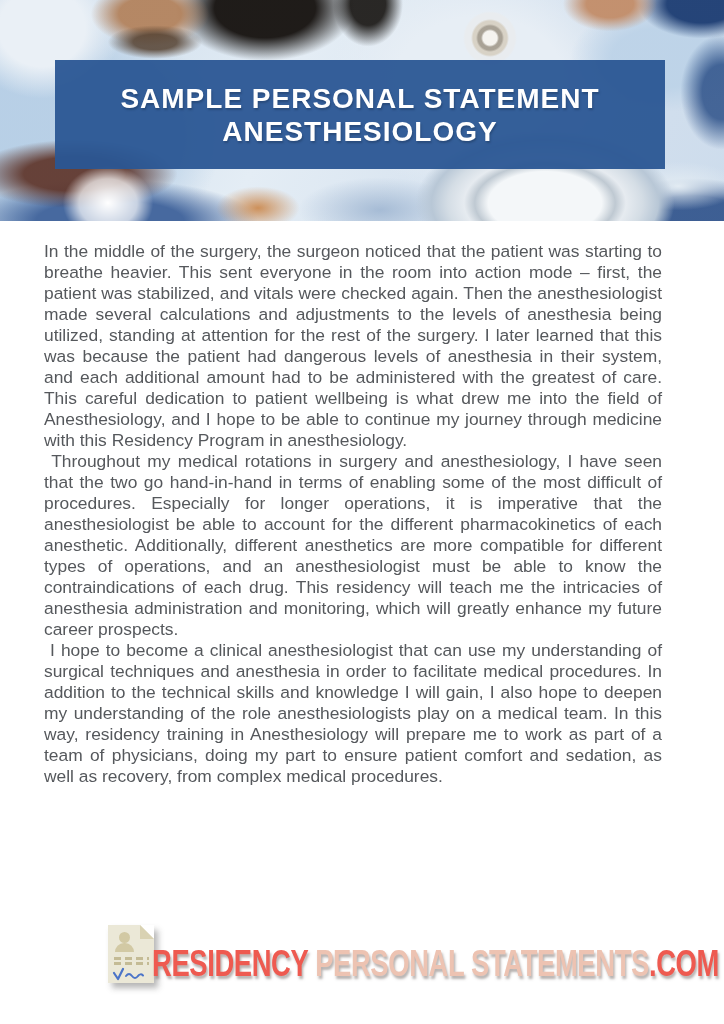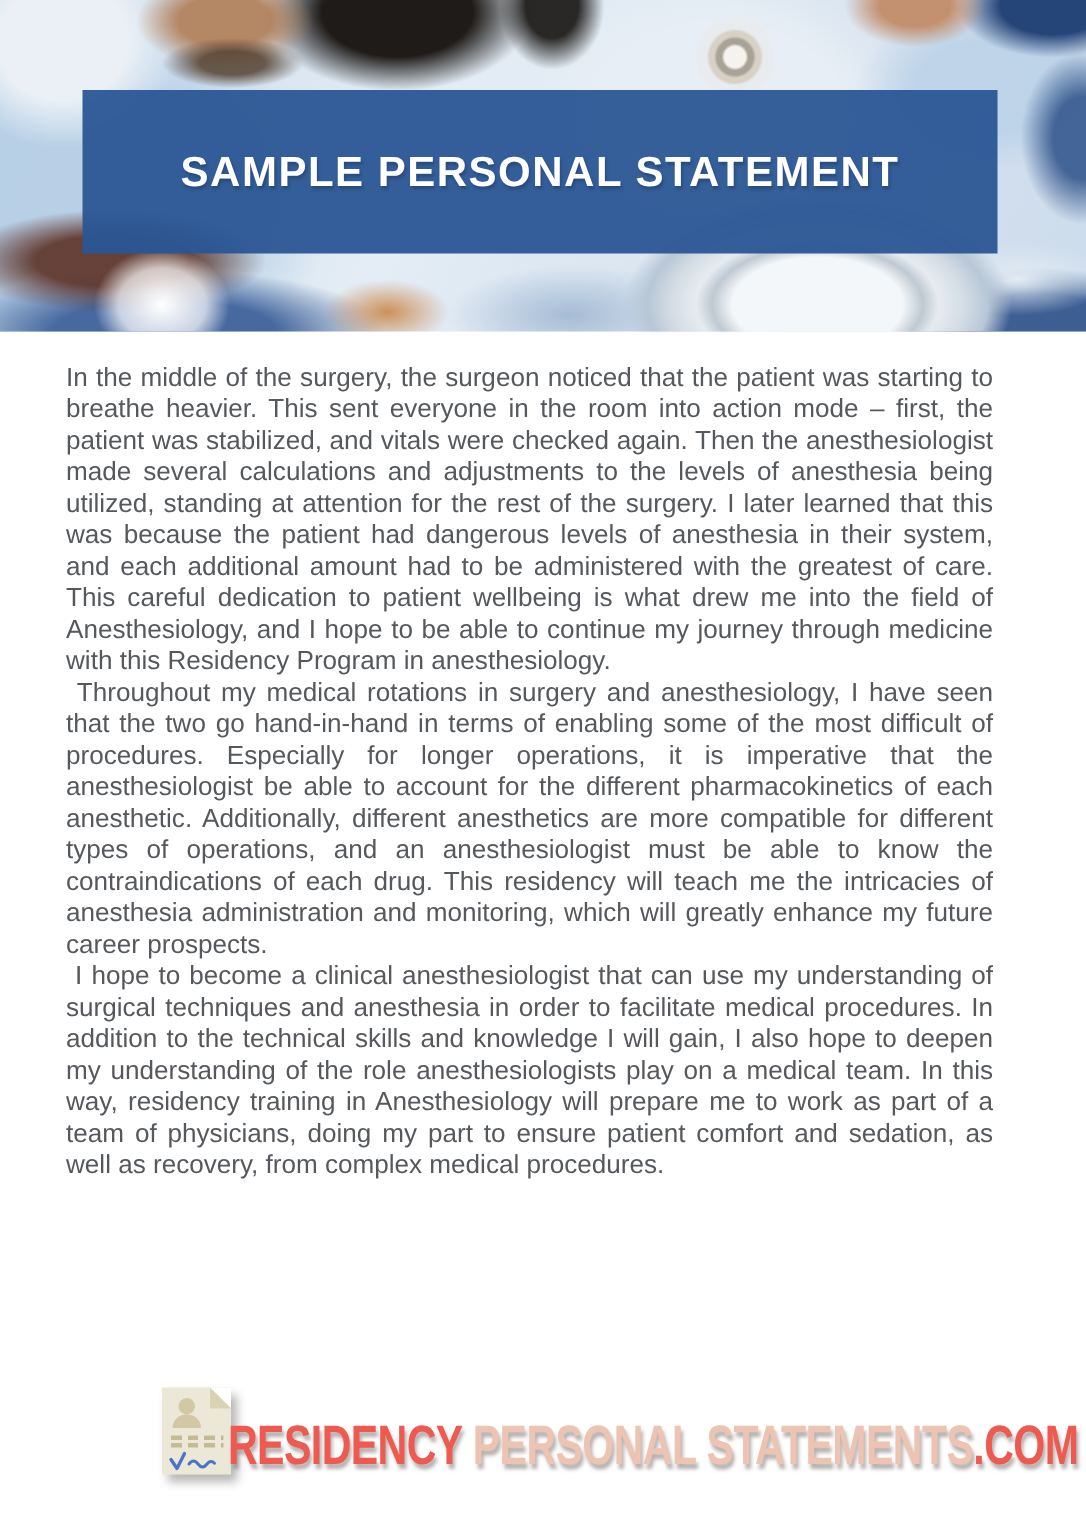--- a/index.html
+++ b/index.html
@@ -149,21 +149,21 @@
   .logo-red  { color:#ee5a50; }
   .logo-pink { color:#edc3b2; }
 </style>
 </head>
 <body>
 
 <div class="page">
 
   <div class="hero">
     <div class="banner">
-      <h1><span>SAMPLE PERSONAL STATEMENT</span><br></h1>
+      <h1><span>SAMPLE PERSONAL STATEMENT</span><br><span>ANESTHESIOLOGY</span></h1>
     </div>
   </div>
 
   <div class="statement">
     <p>In the middle of the surgery, the surgeon noticed that the patient was starting to breathe heavier. This sent everyone in the room into action mode – first, the patient was stabilized, and vitals were checked again. Then the anesthesiologist made several calculations and adjustments to the levels of anesthesia being utilized, standing at attention for the rest of the surgery. I later learned that this was because the patient had dangerous levels of anesthesia in their system, and each additional amount had to be administered with the greatest of care. This careful dedication to patient wellbeing is what drew me into the field of Anesthesiology, and I hope to be able to continue my journey through medicine with this Residency Program in anesthesiology.</p>
     <p> Throughout my medical rotations in surgery and anesthesiology, I have seen that the two go hand-in-hand in terms of enabling some of the most difficult of procedures. Especially for longer operations, it is imperative that the anesthesiologist be able to account for the different pharmacokinetics of each anesthetic. Additionally, different anesthetics are more compatible for different types of operations, and an anesthesiologist must be able to know the contraindications of each drug. This residency will teach me the intricacies of anesthesia administration and monitoring, which will greatly enhance my future career prospects.</p>
     <p> I hope to become a clinical anesthesiologist that can use my understanding of surgical techniques and anesthesia in order to facilitate medical procedures. In addition to the technical skills and knowledge I will gain, I also hope to deepen my understanding of the role anesthesiologists play on a medical team. In this way, residency training in Anesthesiology will prepare me to work as part of a team of physicians, doing my part to ensure patient comfort and sedation, as well as recovery, from complex medical procedures.</p>
   </div>
 
   <div class="footer-logo">

